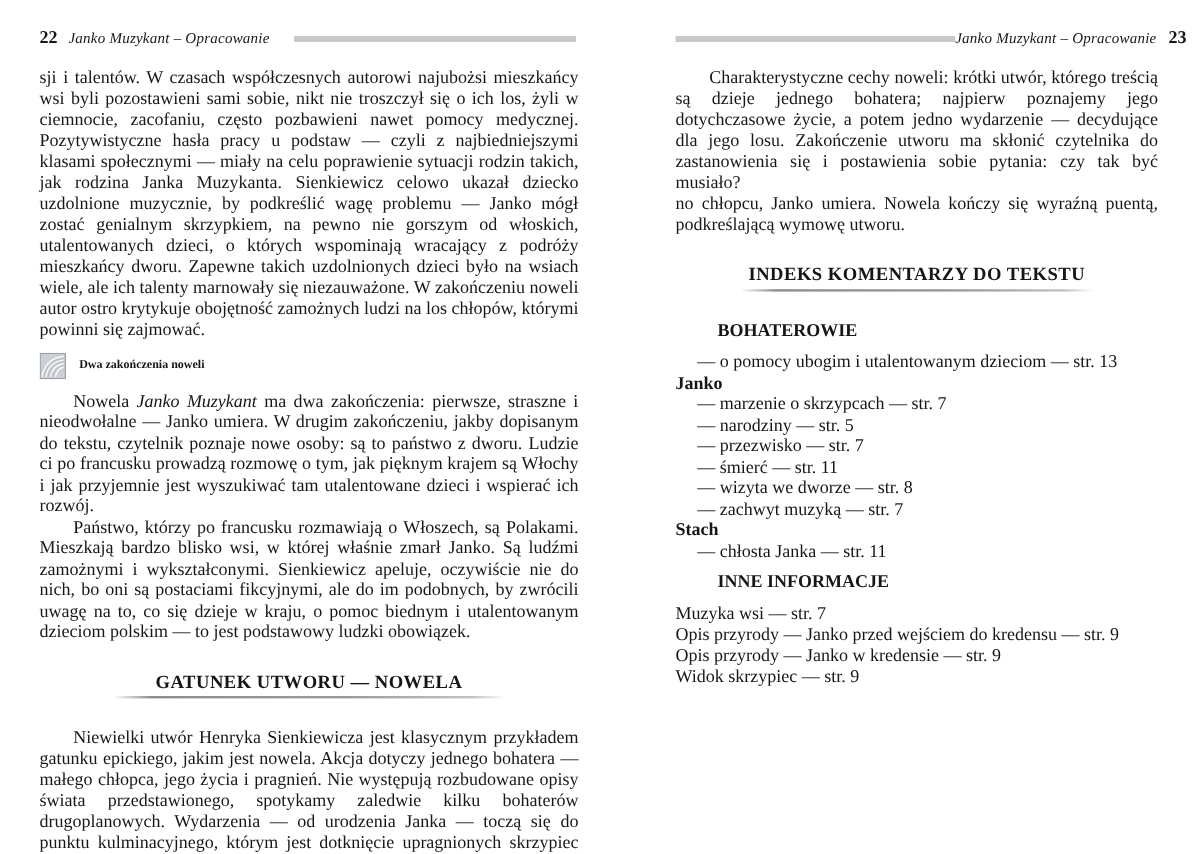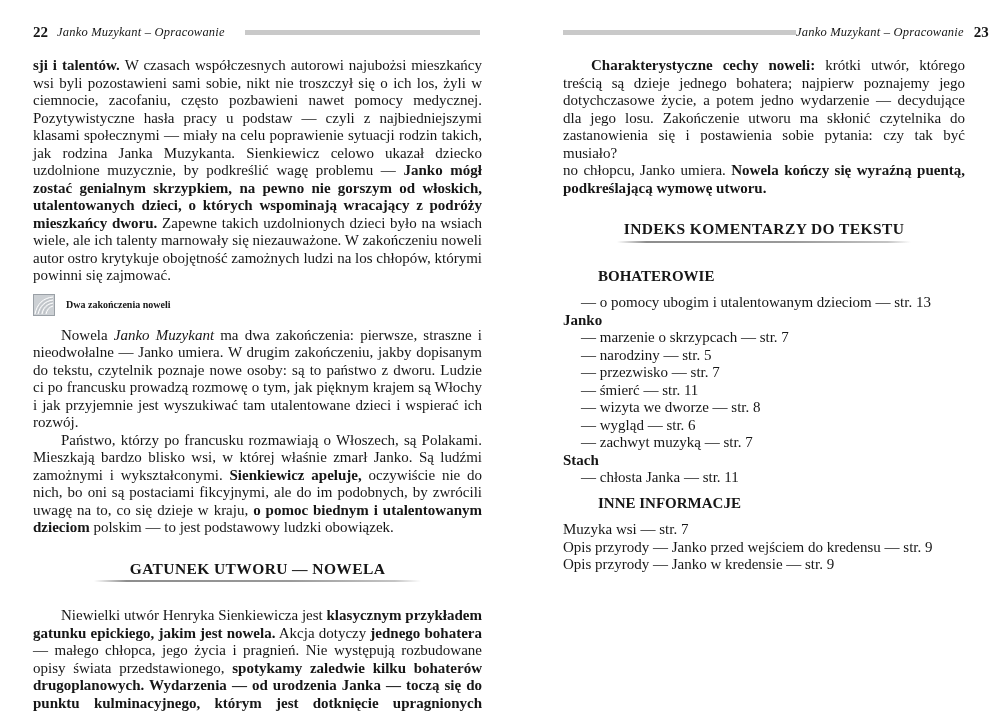--- a/index.html
+++ b/index.html
@@ -17,21 +17,21 @@
   .running{font-style:italic;font-size:12.5px;letter-spacing:.2px;white-space:nowrap}
   #left-page .running{margin-left:9px}
   #right-page .running{margin-left:auto;margin-right:10px}
   .bar{height:5px;background:#c9c9c9;flex:none}
   #left-page .bar{width:235px;margin-left:20px}
   #right-page .bar{width:233px}
 
   .body{margin-top:17px;font-size:15px;line-height:17.5px}
   .p{text-align:justify}
   .p.ind{text-indent:28px}
-  .b{font-weight:bold}
+  .b{font-weight:normal}
   .i{font-style:italic}
 
   .icon-heading{display:flex;align-items:center;margin:9px 0 11px;font-weight:bold;font-size:10px}
   .icon-heading .icn{width:22px;height:22px;margin-right:11px;flex:none}
 
   .rh-wrap{margin:23px 0 25px}
   .rh{text-align:center;font-weight:bold;font-size:15.5px;letter-spacing:.4px}
   .rule{height:2px;width:73%;margin:3px auto 0;
         background:linear-gradient(to right,rgba(145,145,145,0),#8d8d8d 10%,#9a9a9a 60%,#c4c4c4 92%,rgba(205,205,205,0))}
 
@@ -93,25 +93,25 @@
       </div>
       <div class="subheading">BOHATEROWIE</div>
       <div class="index">
         <div class="entry">— o pomocy ubogim i utalentowanym dzieciom — str. 13</div>
         <div class="gname">Janko</div>
         <div class="entry">— marzenie o skrzypcach — str. 7</div>
         <div class="entry">— narodziny — str. 5</div>
         <div class="entry">— przezwisko — str. 7</div>
         <div class="entry">— śmierć — str. 11</div>
         <div class="entry">— wizyta we dworze — str. 8</div>
-        <div class="entry">— wygląd — str. 6</div>
         <div class="entry">— zachwyt muzyką — str. 7</div>
         <div class="gname">Stach</div>
         <div class="entry">— chłosta Janka — str. 11</div>
       </div>
       <div class="subheading">INNE INFORMACJE</div>
       <div class="plain-lines">
         <div class="line">Muzyka wsi — str. 7</div>
         <div class="line">Opis przyrody — Janko przed wejściem do kredensu — str. 9</div>
         <div class="line">Opis przyrody — Janko w kredensie — str. 9</div>
+        <div class="line">Widok skrzypiec — str. 9</div>
       </div>
     </div>
 </div>
 
 </body></html>

